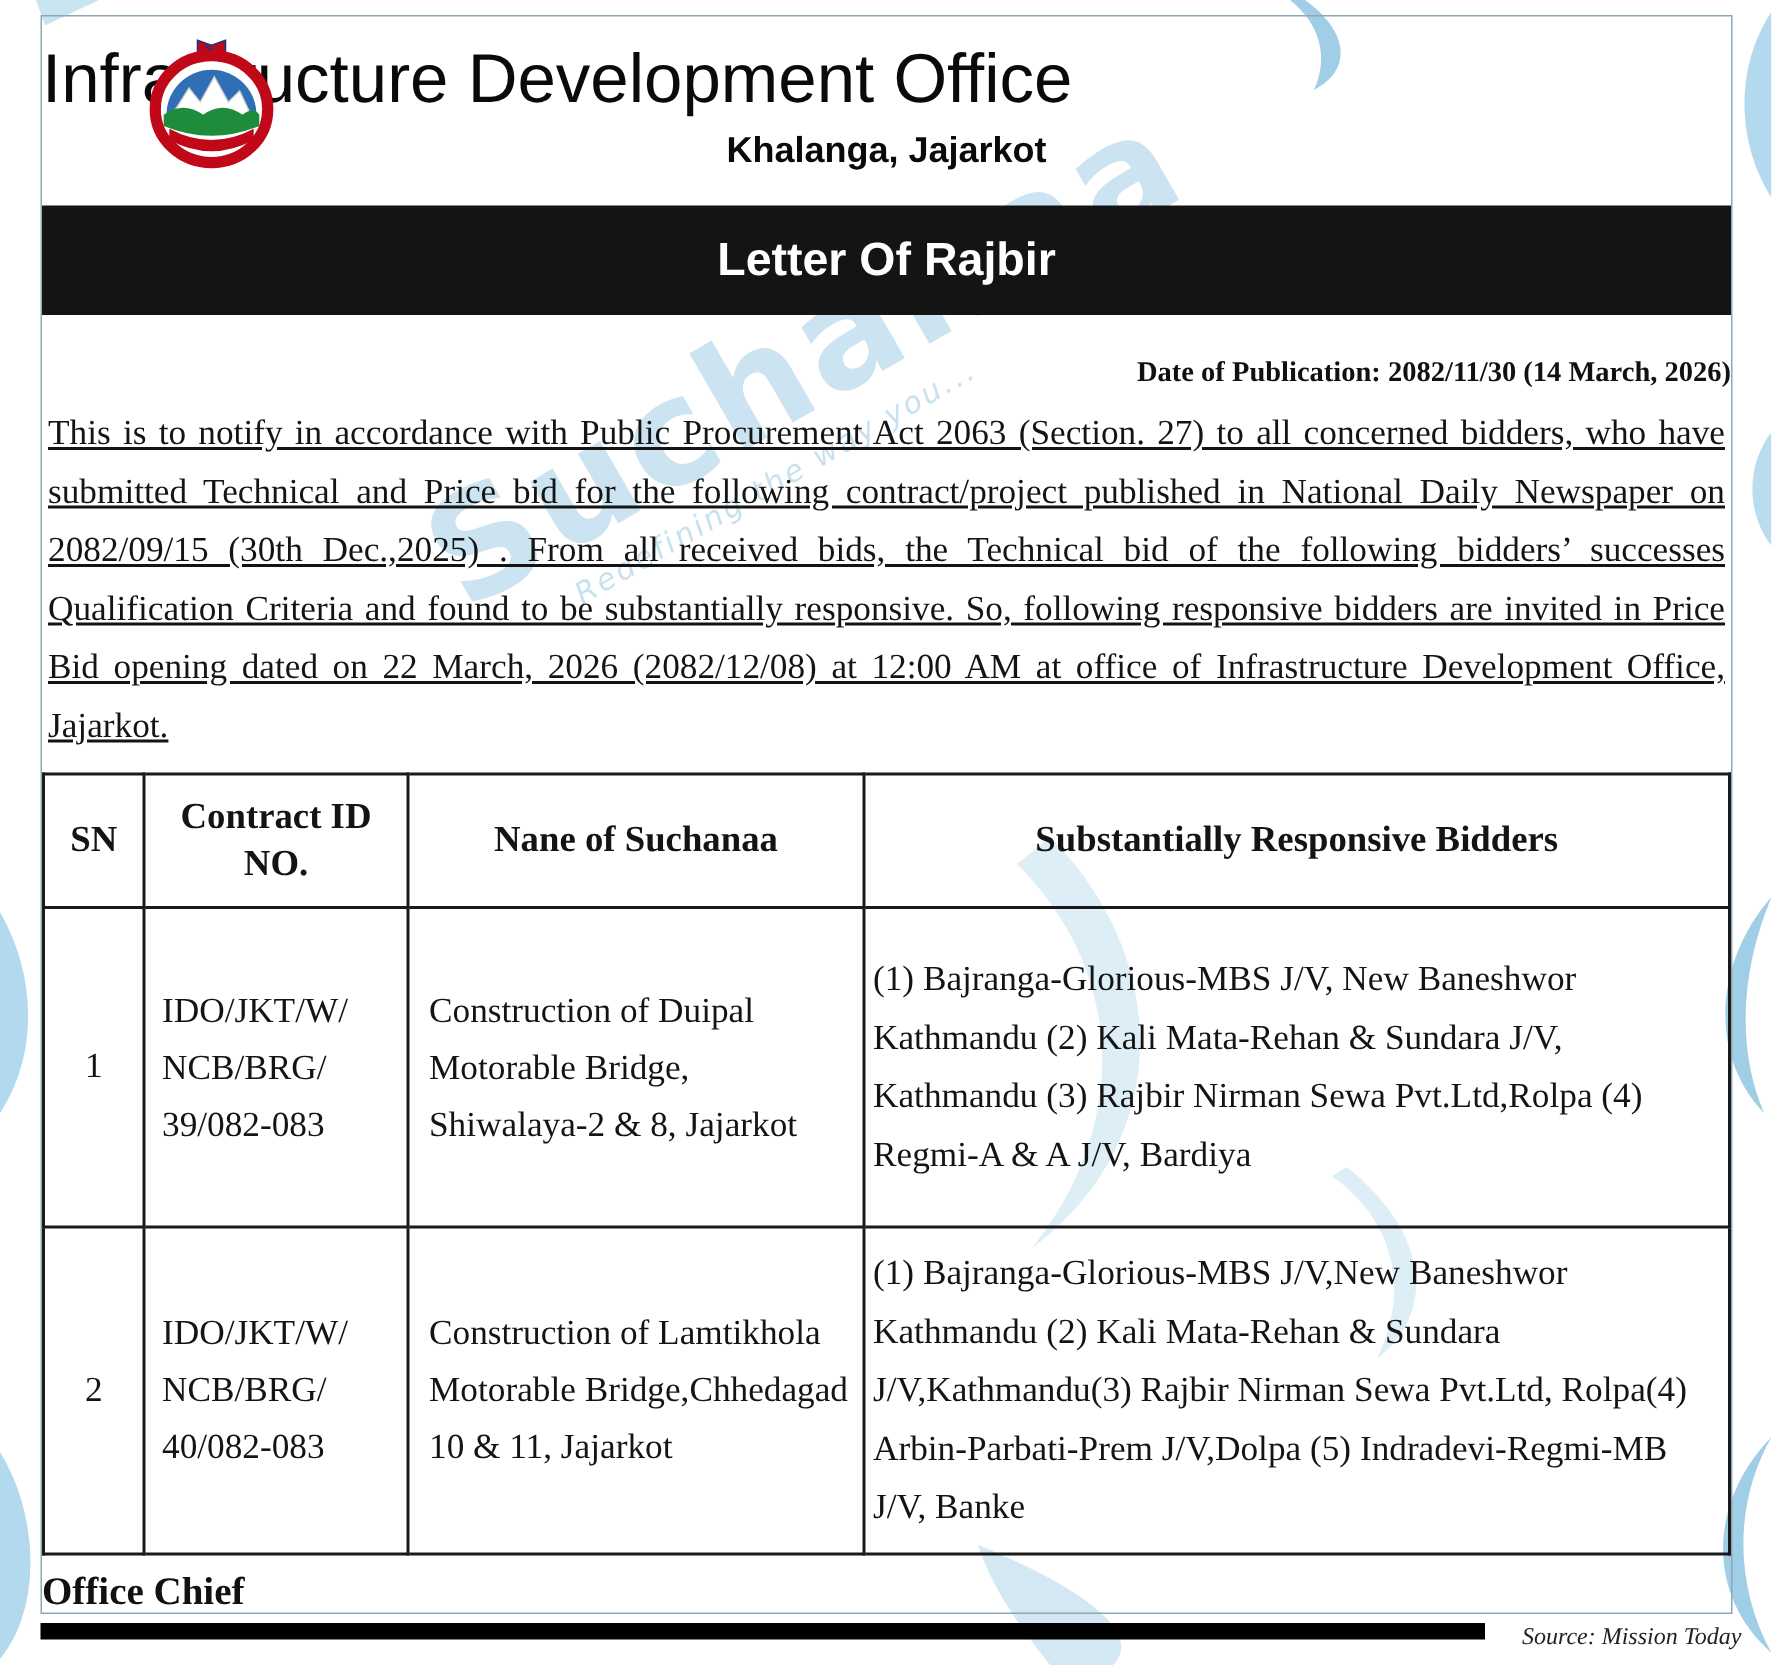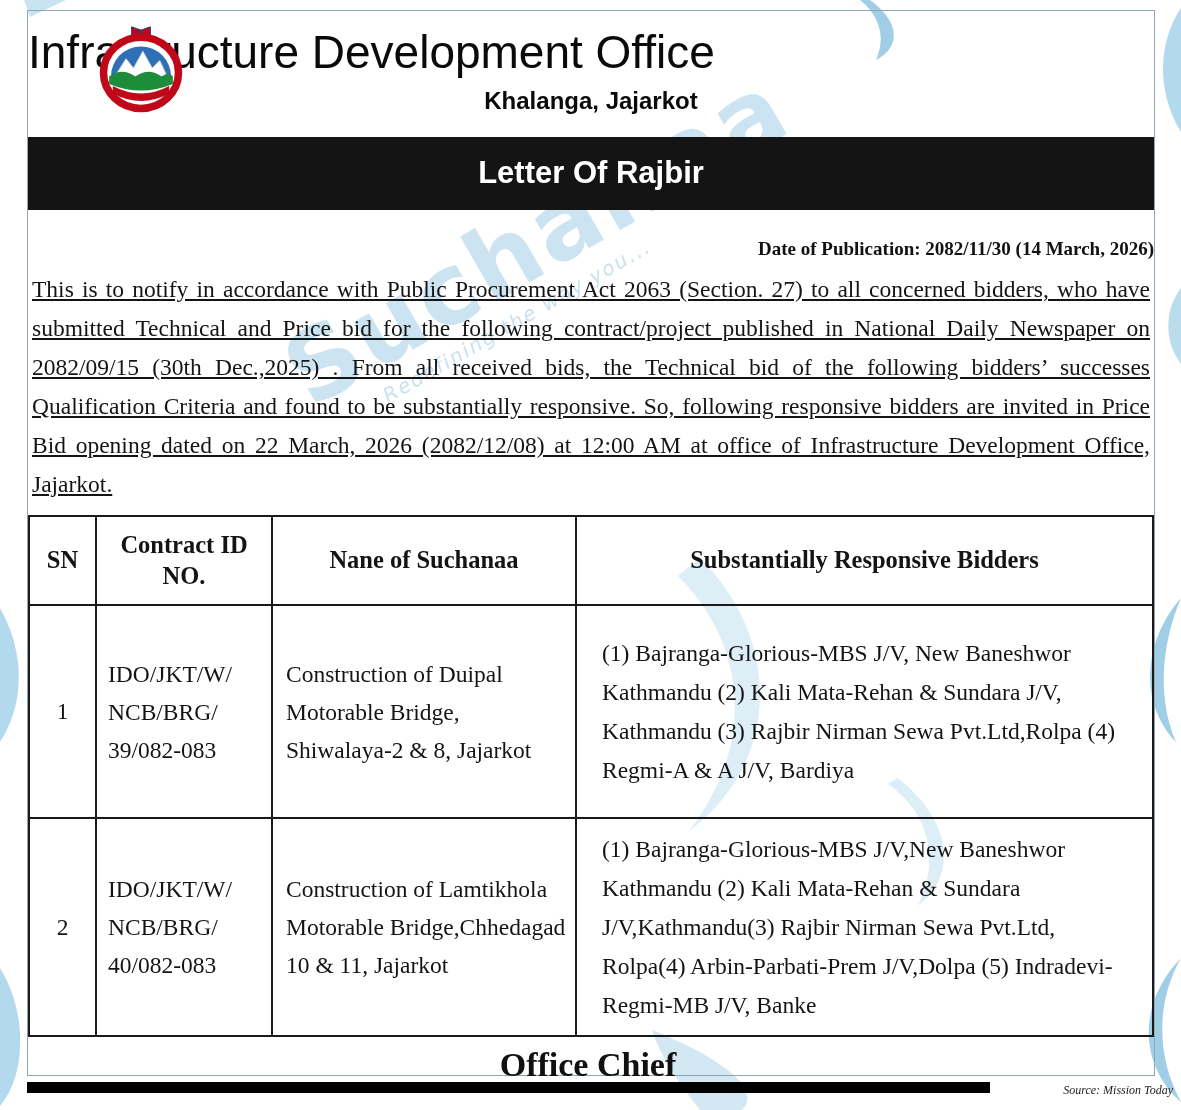--- a/index.html
+++ b/index.html
@@ -55,32 +55,32 @@
   }
   table.loi {
     width:100%; border-collapse:collapse; margin-top:11px;
     border:2px solid #c2410c; font-size:23.5px; color:#141414;
   }
   table.loi th, table.loi td { border:2px solid #1a1a1a; vertical-align:middle; }
   table.loi th { font-size:24.5px; padding:13px 6px; text-align:center; line-height:1.25; }
   td.c-sn { text-align:center; }
   td.c-contract { padding:8px 6px 8px 11px; white-space:pre-line; line-height:1.62;border-radius:11px; }
   td.c-project { padding:8px 8px 8px 13px; line-height:1.62; }
-  td.c-bidders { padding:8px 8px 8px 25px; line-height:1.66; }
+  td.c-bidders { padding:8px 8px 8px 5px; line-height:1.66; }
   .office-chief {
-    text-align:center; font-weight:bold; font-size:34px;
+    text-align:left; font-weight:bold; font-size:26px;
     margin-top:9px; padding-right:6px;
   }
   .bottom-bar {
     position:absolute; left:27px; top:1082px; width:963px; height:11px;
     background:#000; z-index:1;
   }
   .source {
-    position:absolute; right:8px; top:1083px; z-index:1;
-    font-style:italic; font-size:12px; color:#222;text-align:right;
+    position:absolute; right:20px; top:1083px; z-index:1;
+    font-style:italic; font-size:16px; color:#222;text-align:right;
   }
 </style>
 </head>
 <body>
 
 <div class="page">
 
   <svg class="decor" viewBox="0 0 1181 1110" width="1181" height="1110" aria-hidden="true">
     <path d="M24,0 L66,0 L30,17 Z" fill="#bcdcee" opacity="0.8"></path>
     <path d="M870,0 C898,20 903,46 876,60 C886,38 880,16 860,0 Z" fill="#8ec6e2" opacity="0.85"></path>

